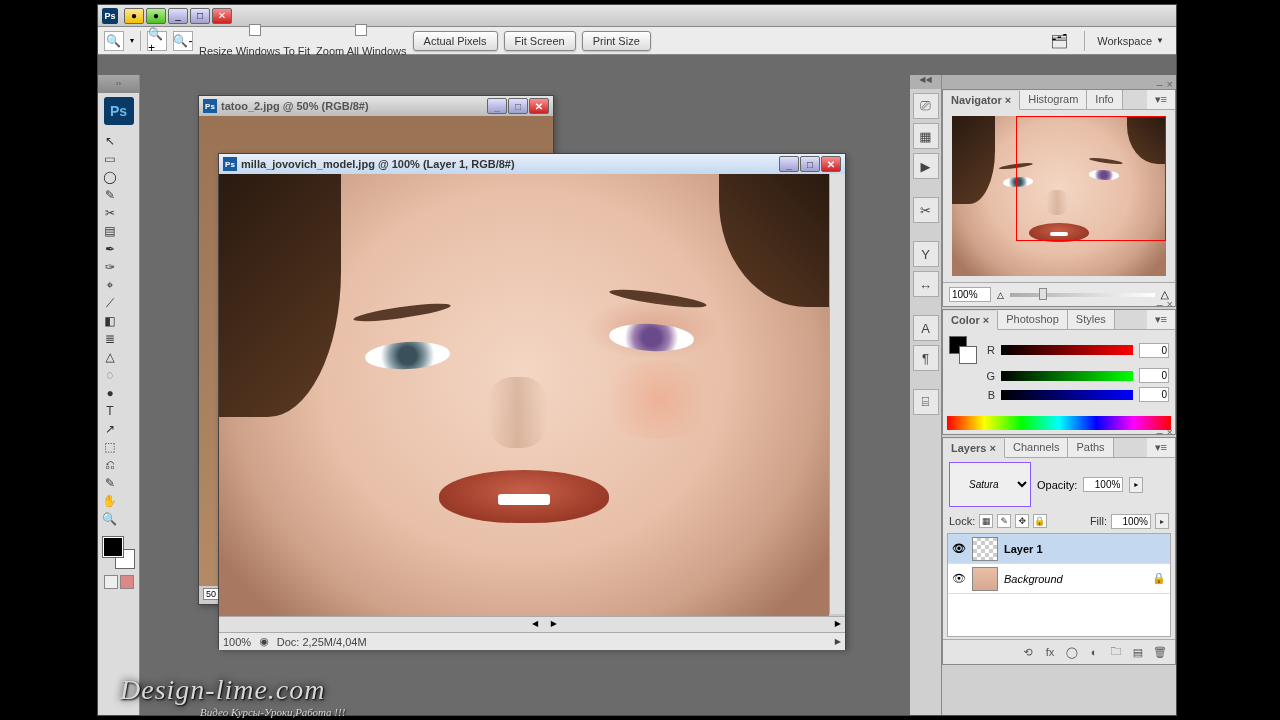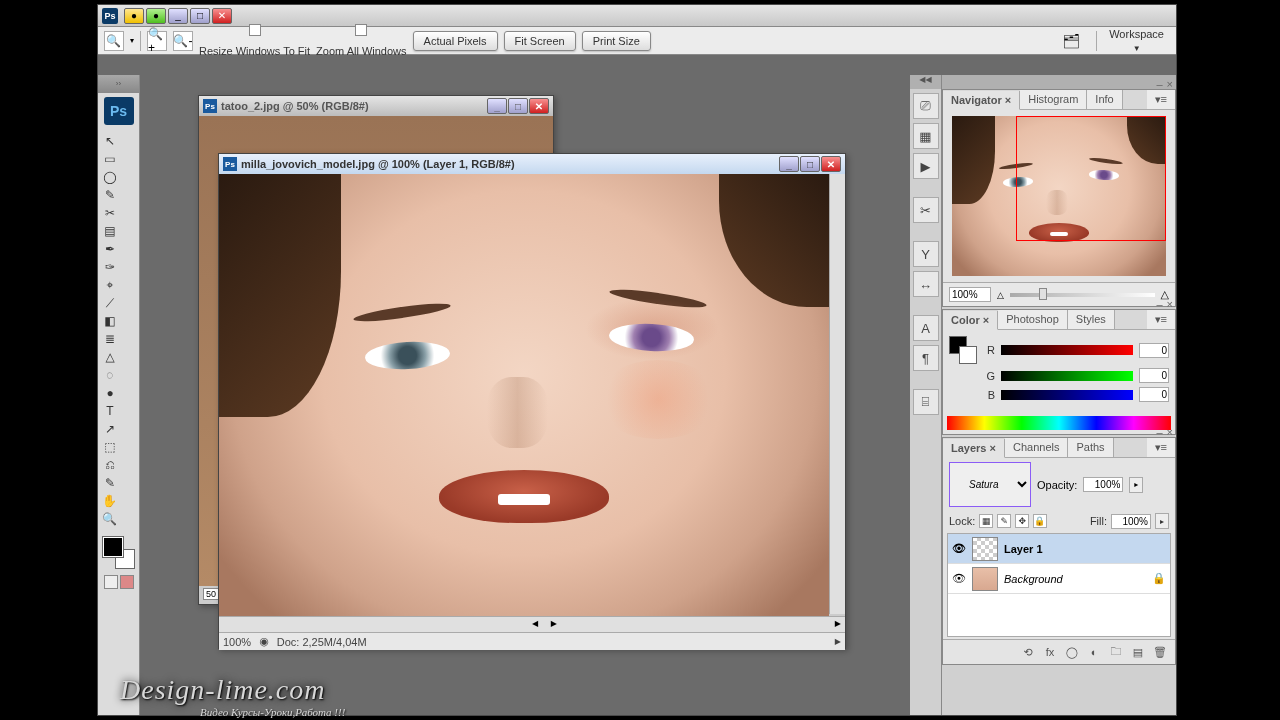--- a/index.html
+++ b/index.html
@@ -15,21 +15,21 @@
   .tbtn.grn { background: linear-gradient(#b0f090,#50c020); }
   .menubar { height: 20px; background: #ececec; display: flex; align-items: center; padding: 0 6px; gap: 4px; border-bottom: 1px solid #aaa; }
   .menubar span { padding: 2px 8px; color: #333; cursor: pointer; }
   .menubar span u { text-decoration: underline; }
   .optbar { height: 28px; background: #ececec; display: flex; align-items: center; padding: 0 6px; gap: 6px; border-bottom: 1px solid #888; }
   .optbar .sep { width: 1px; height: 20px; background: #aaa; }
   .opt-icon { width: 20px; height: 20px; border: 1px solid #aaa; background: #fff; display: flex; align-items: center; justify-content: center; font-size: 12px; cursor: pointer; }
   .chk { display: flex; align-items: center; gap: 9px; color: #333; flex-direction: column; }
   .chk .box { width: 12px; height: 12px; border: 1px solid #888; background: #fff; }
   .obtn { padding: 3px 10px; background: linear-gradient(#fff,#ddd); border: 1px solid #888; border-radius: 3px; color: #333; cursor: pointer; box-shadow: 0 1px 2px rgba(0,0,0,0.2); }
-  .workspace-btn { display: flex; align-items: center; gap: 4px; color: #333; cursor: pointer; padding: 2px 6px; flex-direction: column; }
+  .workspace-btn { display: flex; align-items: center; gap: 4px; color: #333; cursor: pointer; padding: 2px 6px; }
   .canvas-area { position: absolute; left: 42px; top: 70px; right: 266px; bottom: 0; background: #6b6b6b; }
   .toolbox { position: absolute; left: 0; top: 70px; width: 42px; bottom: 0; background: #dcdcdc; border-right: 1px solid #888; }
   .toolbox .header { height: 18px; background: linear-gradient(#a8a8a8, #888); text-align: center; color: #555; font-size: 8px; line-height: 18px; }
   .toolbox .ps-badge { width: 30px; height: 28px; margin: 4px auto; background: #0a3a66; color: #6bbaef; display: flex; align-items: center; justify-content: center; font-weight: bold; border-radius: 3px; font-size: 14px; }
   .tool-grid { display: flex; flex-wrap: wrap; padding: 4px; gap: 2px; }
   .tool { width: 16px; height: 16px; display: flex; align-items: center; justify-content: center; font-size: 12px; color: #333; cursor: pointer; }
   .color-swatches { margin: 6px auto; width: 32px; height: 32px; position: relative; }
   .sw-fg { position: absolute; width: 20px; height: 20px; background: #000; border: 1px solid #fff; outline: 1px solid #666; left: 0; top: 0; z-index: 2; }
   .sw-bg { position: absolute; width: 20px; height: 20px; background: #fff; border: 1px solid #666; right: 0; bottom: 0; }
   .qm-row { display: flex; justify-content: center; gap: 2px; margin-top: 4px; }

